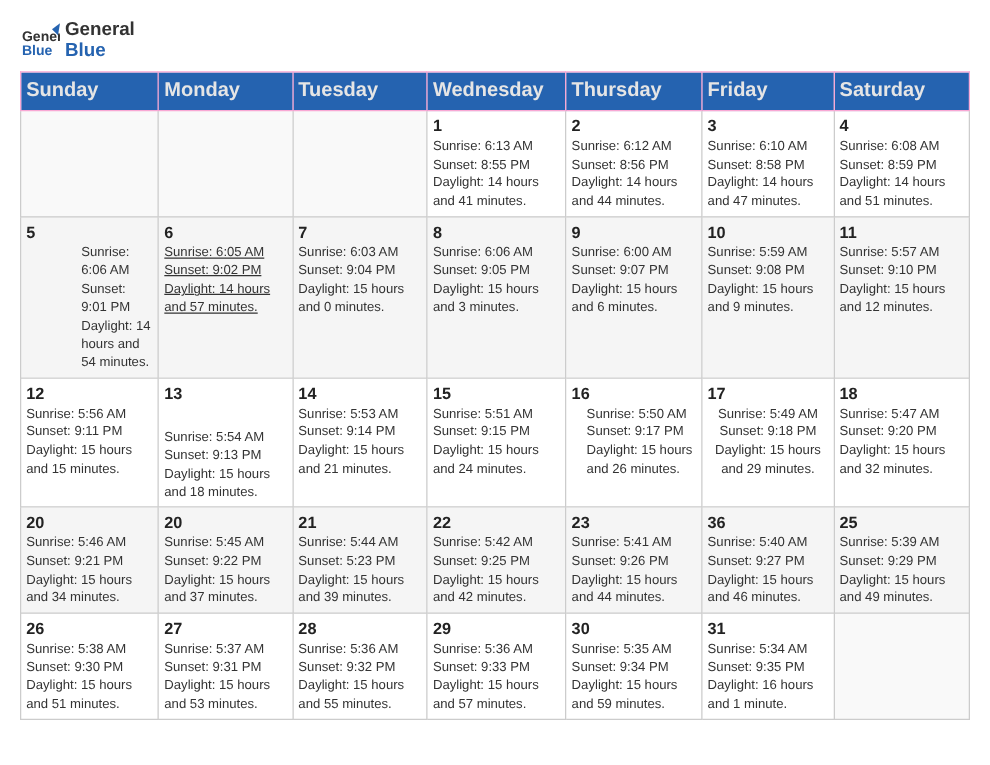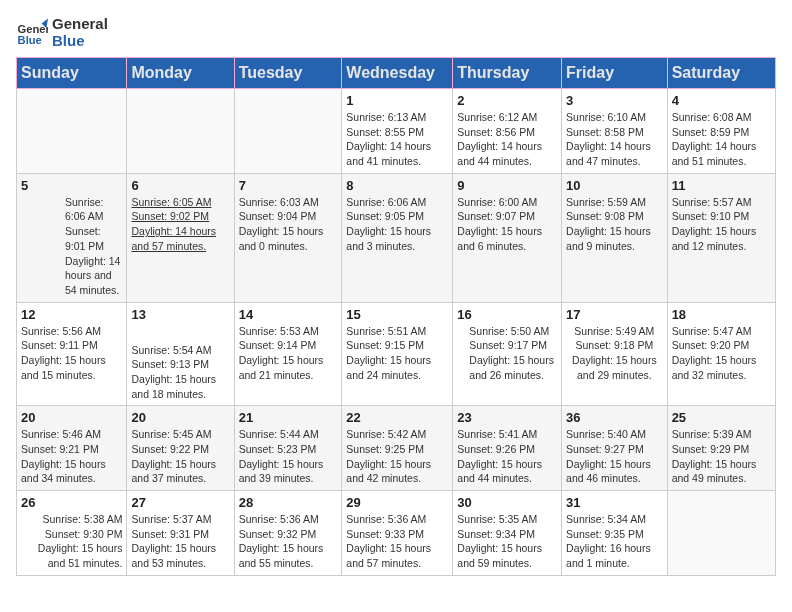--- a/index.html
+++ b/index.html
@@ -267,21 +267,21 @@
         <td>
           <div class="day-number">25</div>
           <div class="day-info" style="white-space: pre-line;">Sunrise: 5:39 AM
 Sunset: 9:29 PM
 Daylight: 15 hours and 49 minutes.</div>
         </td>
       </tr>
       <tr>
         <td>
           <div class="day-number">26</div>
-          <div class="day-info" style="white-space: pre-line; text-align: right;">Sunrise: 5:38 AM
+          <div class="day-info" style="white-space: pre-line;">Sunrise: 5:38 AM
 Sunset: 9:30 PM
 Daylight: 15 hours and 51 minutes.</div>
         </td>
         <td>
           <div class="day-number">27</div>
           <div class="day-info" style="white-space: pre-line;">Sunrise: 5:37 AM
 Sunset: 9:31 PM
 Daylight: 15 hours and 53 minutes.</div>
         </td>
         <td>

